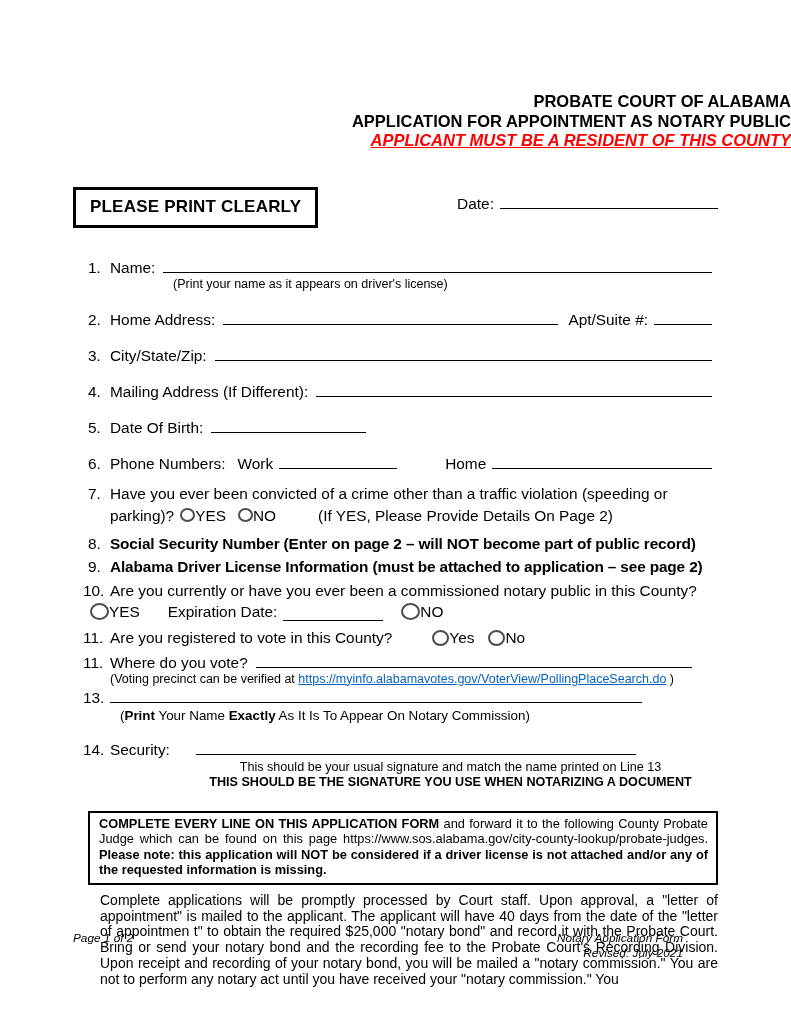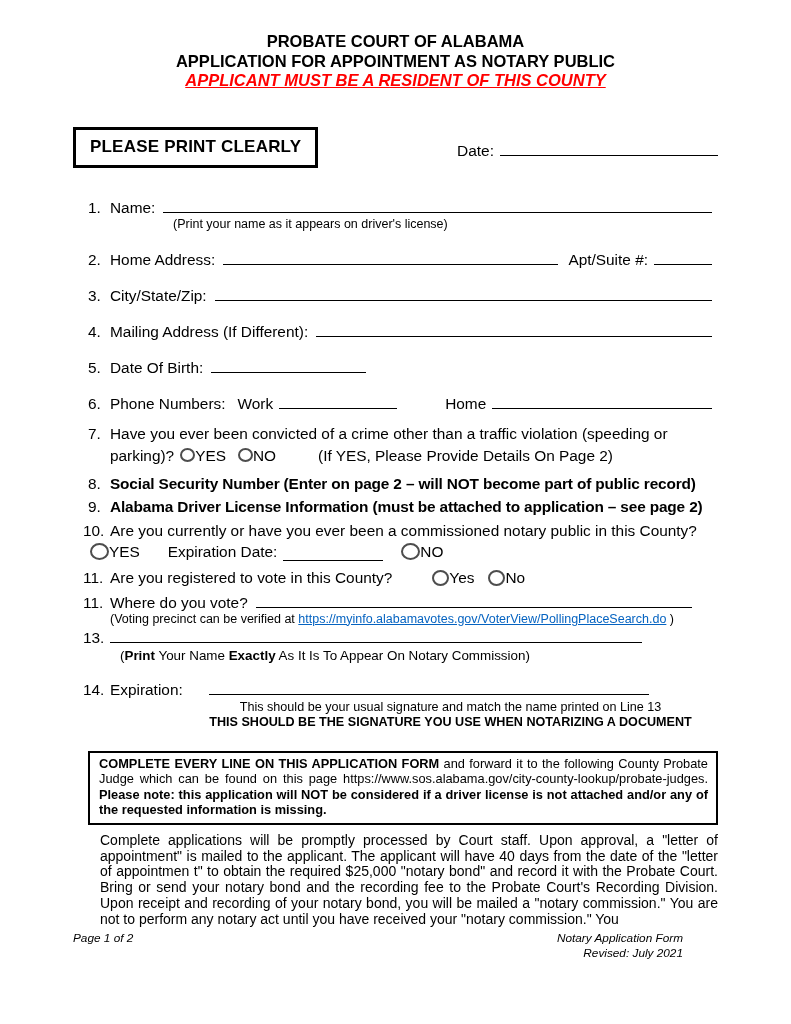--- a/index.html
+++ b/index.html
@@ -2,24 +2,24 @@
 <html><head>
 <meta charset="utf-8">
 <style>
   * { box-sizing: border-box; }
   html,body { margin:0; padding:0; background:#ffffff; }
   .page {
     width:791px; height:1024px; position:relative; background:#fff;
     font-family:"Liberation Sans","DejaVu Sans",sans-serif; color:#000; overflow:hidden;
   }
   
-  .header { padding-top:32px; text-align:center; font-weight:bold; font-size:16.5px; line-height:19.5px; }
+  .header { padding-top:92px; text-align:right; font-weight:bold; font-size:16.5px; line-height:19.5px; }
   .header-red { color:#FF0000; font-style:italic; text-decoration:underline; }
   
-  .topbar { margin:36px 73px 0 73px; display:flex; justify-content:space-between; align-items:center; }
+  .topbar { margin:36px 73px 0 73px; display:flex; justify-content:space-between; }
   .print-box { border:3px solid #000; padding:7px 14px 8px 14px; font-weight:bold; font-size:17px; letter-spacing:0.2px; }
   .date-group { display:flex; align-items:baseline; font-size:15.5px; margin-top:8px; }
   .ul { display:inline-block; border-bottom:1.4px solid #000; height:12px; margin-bottom:-3px; }
   .date-line { width:218px; margin-left:6px; }
   
   .items { margin:30px 73px 0 73px; padding:0 6px 0 15px; font-size:15.4px; }
   .item { display:flex; align-items:baseline; line-height:19px; }
   .num { min-width:22px; flex-shrink:0; }
   .wide .num { min-width:27px; margin-left:-5px; }
   .grow { flex:1; margin-left:8px; }
@@ -184,21 +184,21 @@
         <span class="ul q13line" style="margin-left:0;"></span>
       </div>
       <div class="hint q13hint">
         <span>(</span><span class="bold">Print</span><span> Your Name </span><span class="bold">Exactly</span><span> As It Is To Appear On Notary Commission)</span>
       </div>
     </div>
 
     <div class="wide">
       <div class="item">
         <span class="num">14.</span>
-        <span class="nowrap">Expiration:</span>
+        <span class="nowrap">Security:</span>
         <span class="ul q14line"></span>
       </div>
       <div class="sig-hints">
         <div>This should be your usual signature and match the name printed on Line 13</div>
         <div class="bold">THIS SHOULD BE THE SIGNATURE YOU USE WHEN NOTARIZING A DOCUMENT</div>
       </div>
     </div>
 
   </div>
 

